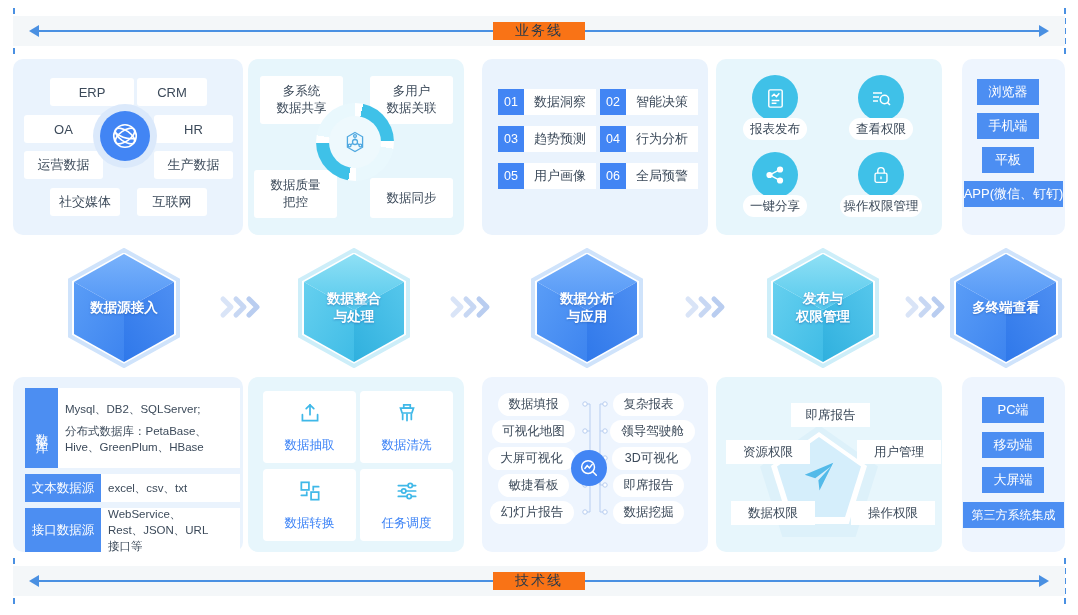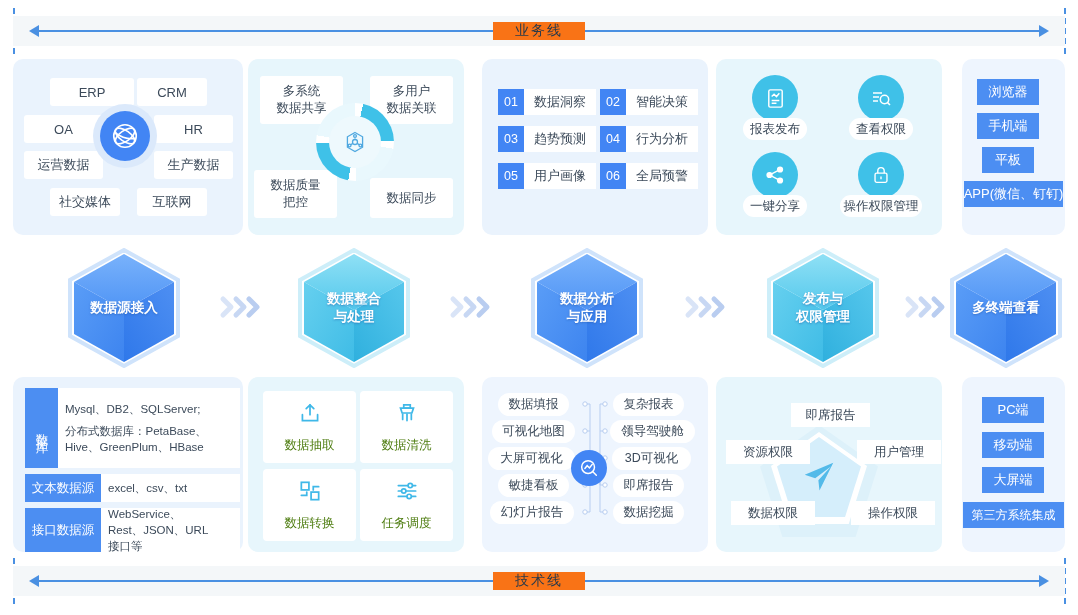--- a/index.html
+++ b/index.html
@@ -93,21 +93,21 @@
   .dbrow{position:absolute;display:flex;}
   .dbkey{background:#4c8ef2;color:#fff;font-size:12.5px;display:flex;align-items:center;
          justify-content:center;text-align:center;}
   .dbkey.vert{writing-mode:vertical-rl;letter-spacing:3px;}
   .dbval{background:#fff;color:#3c4a5a;font-size:11.5px;line-height:16px;
          display:flex;flex-direction:column;justify-content:center;padding:0 7px;}
 
   
   .card{position:absolute;width:93px;height:72px;background:#fff;border-radius:4px;
         display:flex;flex-direction:column;align-items:center;justify-content:center;gap:7px;}
-  .card .lab{font-size:12.5px;color:#4d7c0f;text-align:right;}
+  .card .lab{font-size:12.5px;color:#3b82f6;text-align:right;}
 
   
   .mm-pill{position:absolute;height:23px;background:#fff;border-radius:12px;
            display:flex;align-items:center;justify-content:center;font-size:12.5px;color:#3c4a5a;}
   .mm-core{position:absolute;left:571px;top:450px;width:36px;height:36px;border-radius:50%;
            background:#4285f4;display:flex;align-items:center;justify-content:center;}
   .mm-svg{position:absolute;left:482px;top:377px;width:226px;height:175px;}
 
   
   .pent-outer{position:absolute;left:760px;top:425px;width:118px;height:112px;

